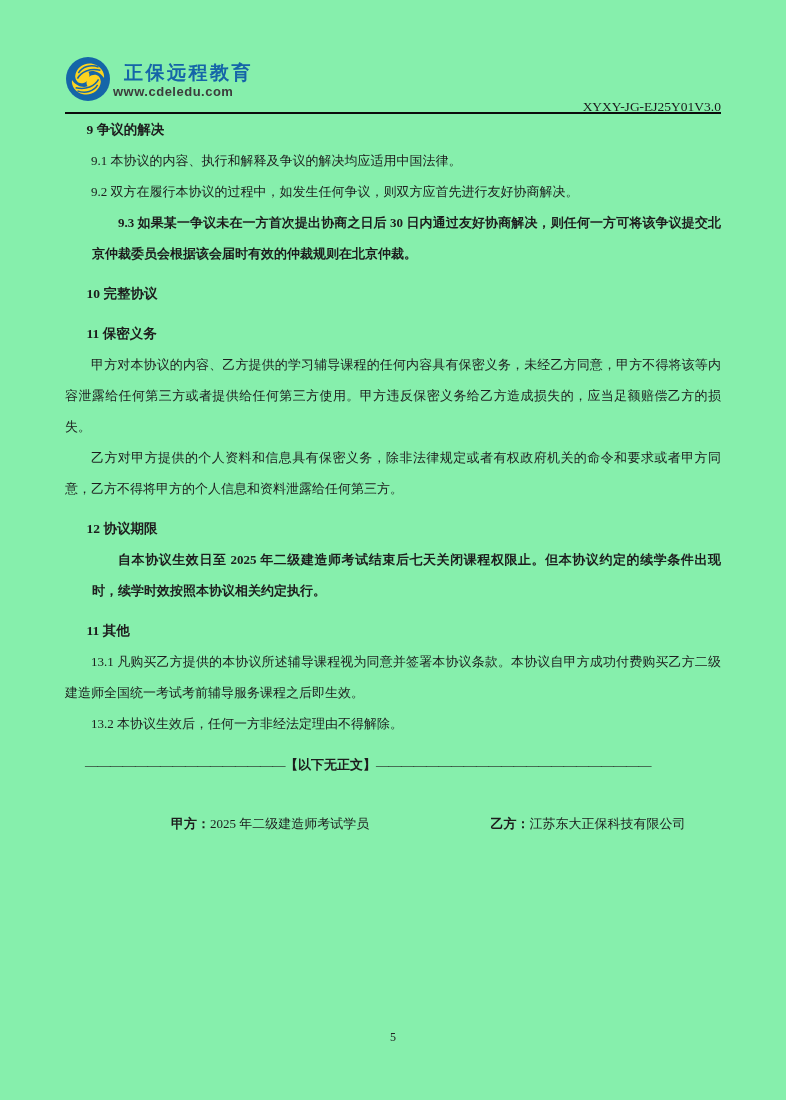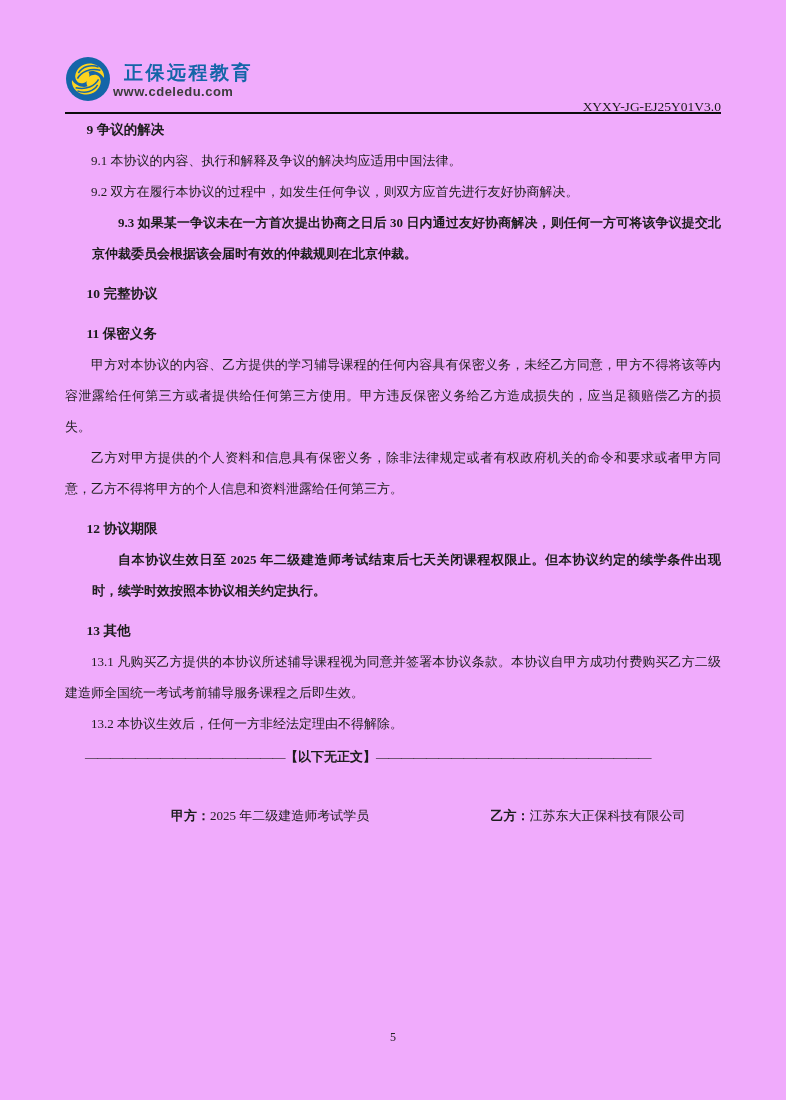--- a/index.html
+++ b/index.html
@@ -1,20 +1,20 @@
 <!DOCTYPE html>
 <html><head>
 <meta charset="utf-8">
 <style>
   html, body { margin: 0; padding: 0; background: #ffffff; }
   .page {
     position: relative;
     width: 786px;
     height: 1100px;
-    background: #f0abfc;
+    background: #86efac;
     font-family: "Liberation Serif", "DejaVu Serif", serif;
     color: #1d1d1d;
     overflow: hidden;
     text-decoration: underline;
   }
 
   
   .header { position: absolute; left: 0; top: 0; width: 786px; height: 114px; }
   .logo { position: absolute; left: 66px; top: 57px; width: 44px; height: 44px; }
   .logo svg { display: block; width: 44px; height: 44px; }
@@ -48,21 +48,21 @@
   .content h3 {
     margin: 9px 0 0 0;
     font-size: 13.5px; font-weight: bold;
     line-height: 31px; text-indent: 1.6em; text-align: left;
   }
   .content h3.first { margin-top: 0; }
   .content p { margin: 0; text-indent: 2em; }
   .content p.b { font-weight: bold; margin-left: 27px; }
 
   .end-marker {
-    margin-top: 2px; line-height: 31px; padding-left: 20px;
+    margin-top: 10px; line-height: 31px; padding-left: 20px;
     text-align: left; white-space: nowrap;
   }
   .end-marker .dashes { letter-spacing: -0.5px; color: #222; }
   .end-marker .label { font-weight: bold; }
 
   .signatures {
     margin-top: 28px; display: flex; padding-left: 20px;
     line-height: 31px; text-align: center;
   }
   .sig-a { width: 370px; }
@@ -121,21 +121,21 @@
       <p>甲方对本协议的内容、乙方提供的学习辅导课程的任何内容具有保密义务，未经乙方同意，甲方不得将该等内容泄露给任何第三方或者提供给任何第三方使用。甲方违反保密义务给乙方造成损失的，应当足额赔偿乙方的损失。</p>
       <p>乙方对甲方提供的个人资料和信息具有保密义务，除非法律规定或者有权政府机关的命令和要求或者甲方同意，乙方不得将甲方的个人信息和资料泄露给任何第三方。</p>
     </section>
 
     <section>
       <h3>12 协议期限</h3>
       <p class="b">自本协议生效日至 2025 年二级建造师考试结束后七天关闭课程权限止。但本协议约定的续学条件出现时，续学时效按照本协议相关约定执行。</p>
     </section>
 
     <section>
-      <h3>13 其他</h3>
+      <h3>11 其他</h3>
       <p>13.1 凡购买乙方提供的本协议所述辅导课程视为同意并签署本协议条款。本协议自甲方成功付费购买乙方二级建造师全国统一考试考前辅导服务课程之后即生效。</p>
       <p>13.2 本协议生效后，任何一方非经法定理由不得解除。</p>
     </section>
 
     <div class="end-marker"><span class="dashes">————————————————</span><span class="label">【以下无正文】</span><span class="dashes">——————————————————————</span></div>
 
     <div class="signatures">
       <div class="sig-a"><span class="sig-label">甲方：</span><span>2025 年二级建造师考试学员</span></div>
       <div class="sig-b"><span class="sig-label">乙方：</span><span>江苏东大正保科技有限公司</span></div>
     </div>

